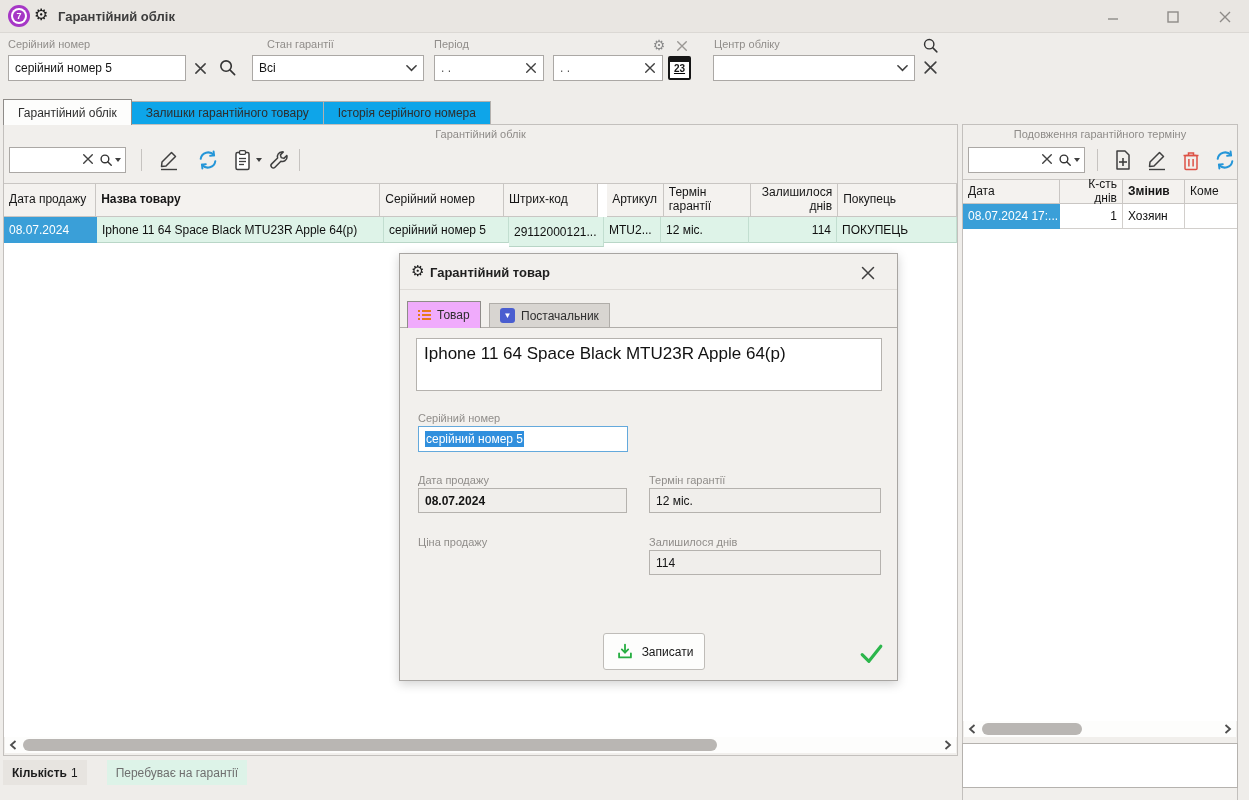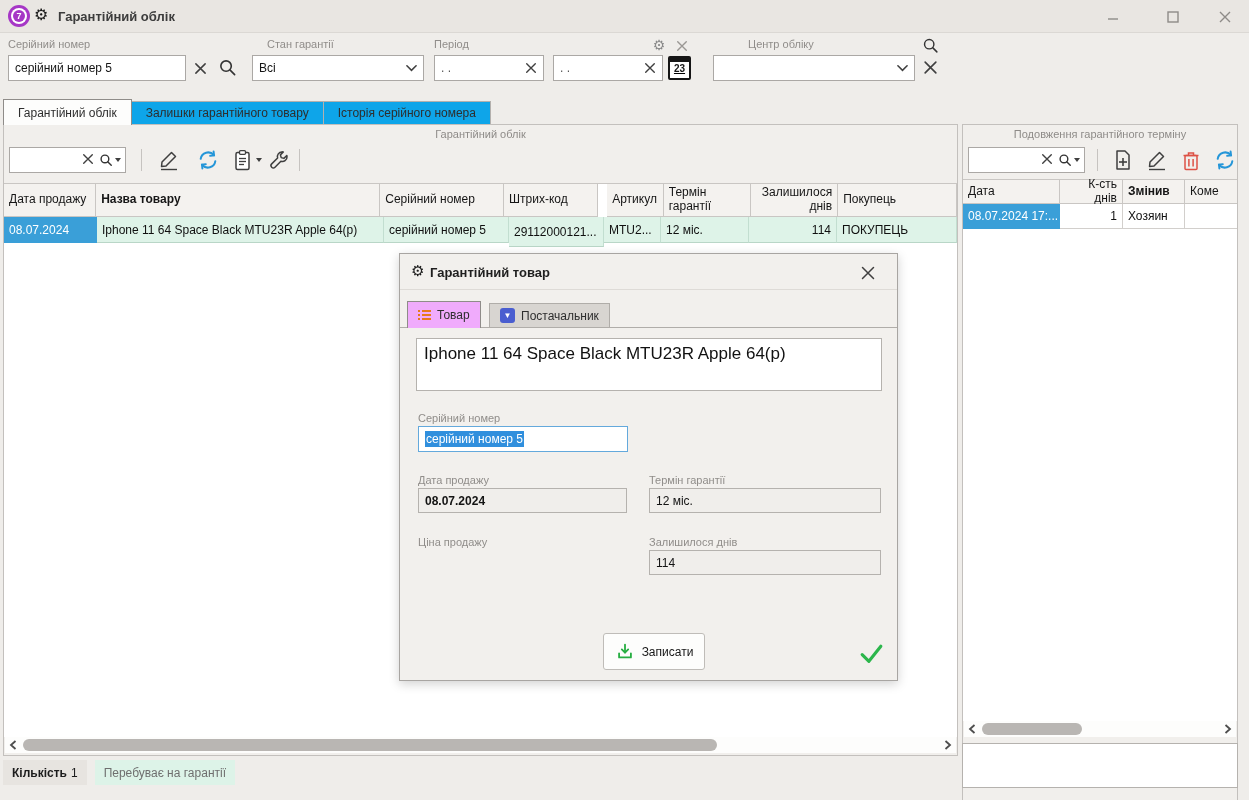--- a/index.html
+++ b/index.html
@@ -162,21 +162,21 @@
         <svg width="12" height="12" viewBox="0 0 14 14">
             <path d="M2 2 L12 12 M12 2 L2 12" stroke="#3f3f3f" stroke-width="1.6" stroke-linecap="round"></path>
           </svg>
       </span>
     </div>
     <div class="calendar" style="left:668px; top:56px;">
       <div class="bar"></div>
       <div class="num">23</div>
     </div>
 
-    <div class="lbl" style="left:748px; top:38px;">Центр обліку</div>
+    <div class="lbl" style="left:714px; top:38px;">Центр обліку</div>
     <div class="iconbtn" style="left:920px; top:35px; width:20px; height:20px;">
       <svg width="17" height="17" viewBox="0 0 20 20">
           <circle cx="8.5" cy="8.5" r="5.5" fill="none" stroke="#333" stroke-width="1.7"></circle>
           <line x1="12.8" y1="12.8" x2="17.5" y2="17.5" stroke="#333" stroke-width="1.7" stroke-linecap="round"></line>
         </svg>
     </div>
     <div class="inputbox" style="left:713px; top:55px; width:202px; height:26px;">
       <span class="val"></span>
       <span class="chev">
         <svg width="11" height="8" viewBox="0 0 12 8">
@@ -416,21 +416,21 @@
       <div class="hs-arrow">
         <svg width="8" height="10" viewBox="0 0 8 10">
             <path d="M1.5 1 L6 5 L1.5 9" fill="none" stroke="#4d4d4d" stroke-width="1.8"></path>
           </svg>
       </div>
     </div>
   </div>
 
   <div class="abs" style="left:962px; top:743px; width:276px; height:45px; background:#fff; border:1px solid #b5b2ae;"></div>
 
-  <div class="abs" style="left:3px; top:760px; display:flex; gap:8px;">
+  <div class="abs" style="left:3px; top:760px; display:flex; gap:20px;">
     <div class="chip count">
       <span style="font-weight:bold;">Кількість</span>
       <span>1</span>
     </div>
     <div class="chip mint">
       <span>Перебуває на гарантії</span>
     </div>
   </div>
 
   <div class="dialog">

